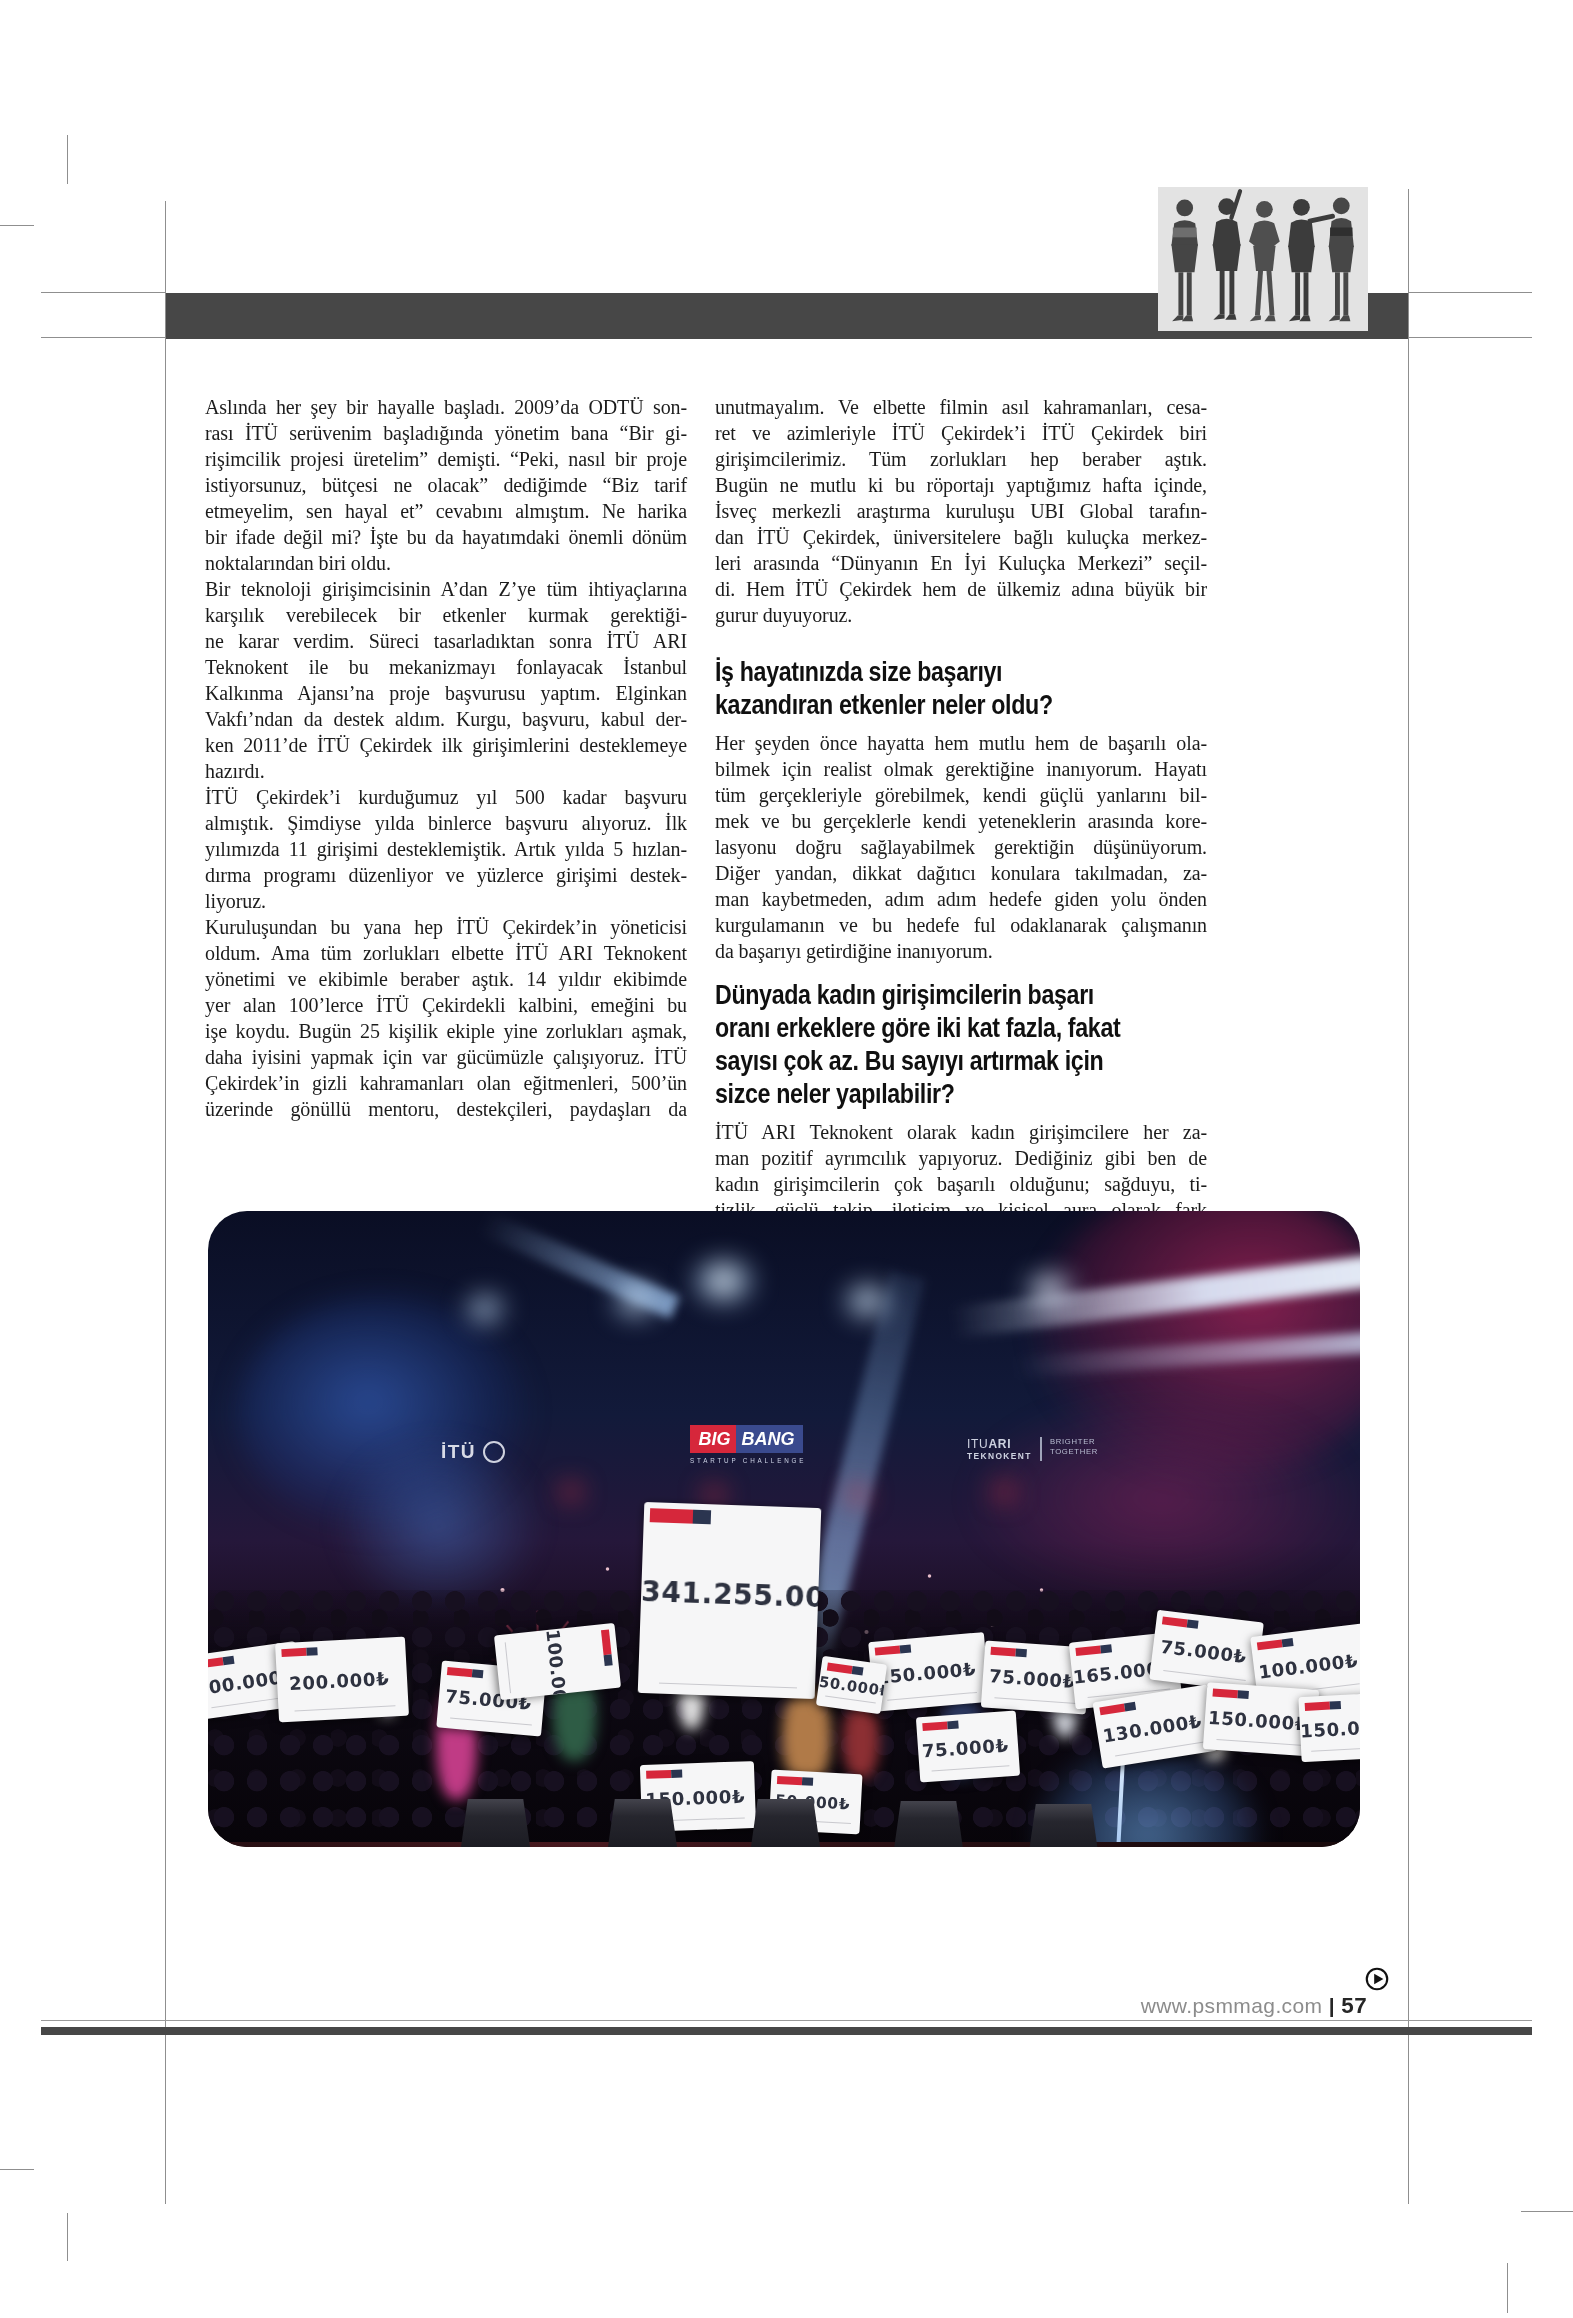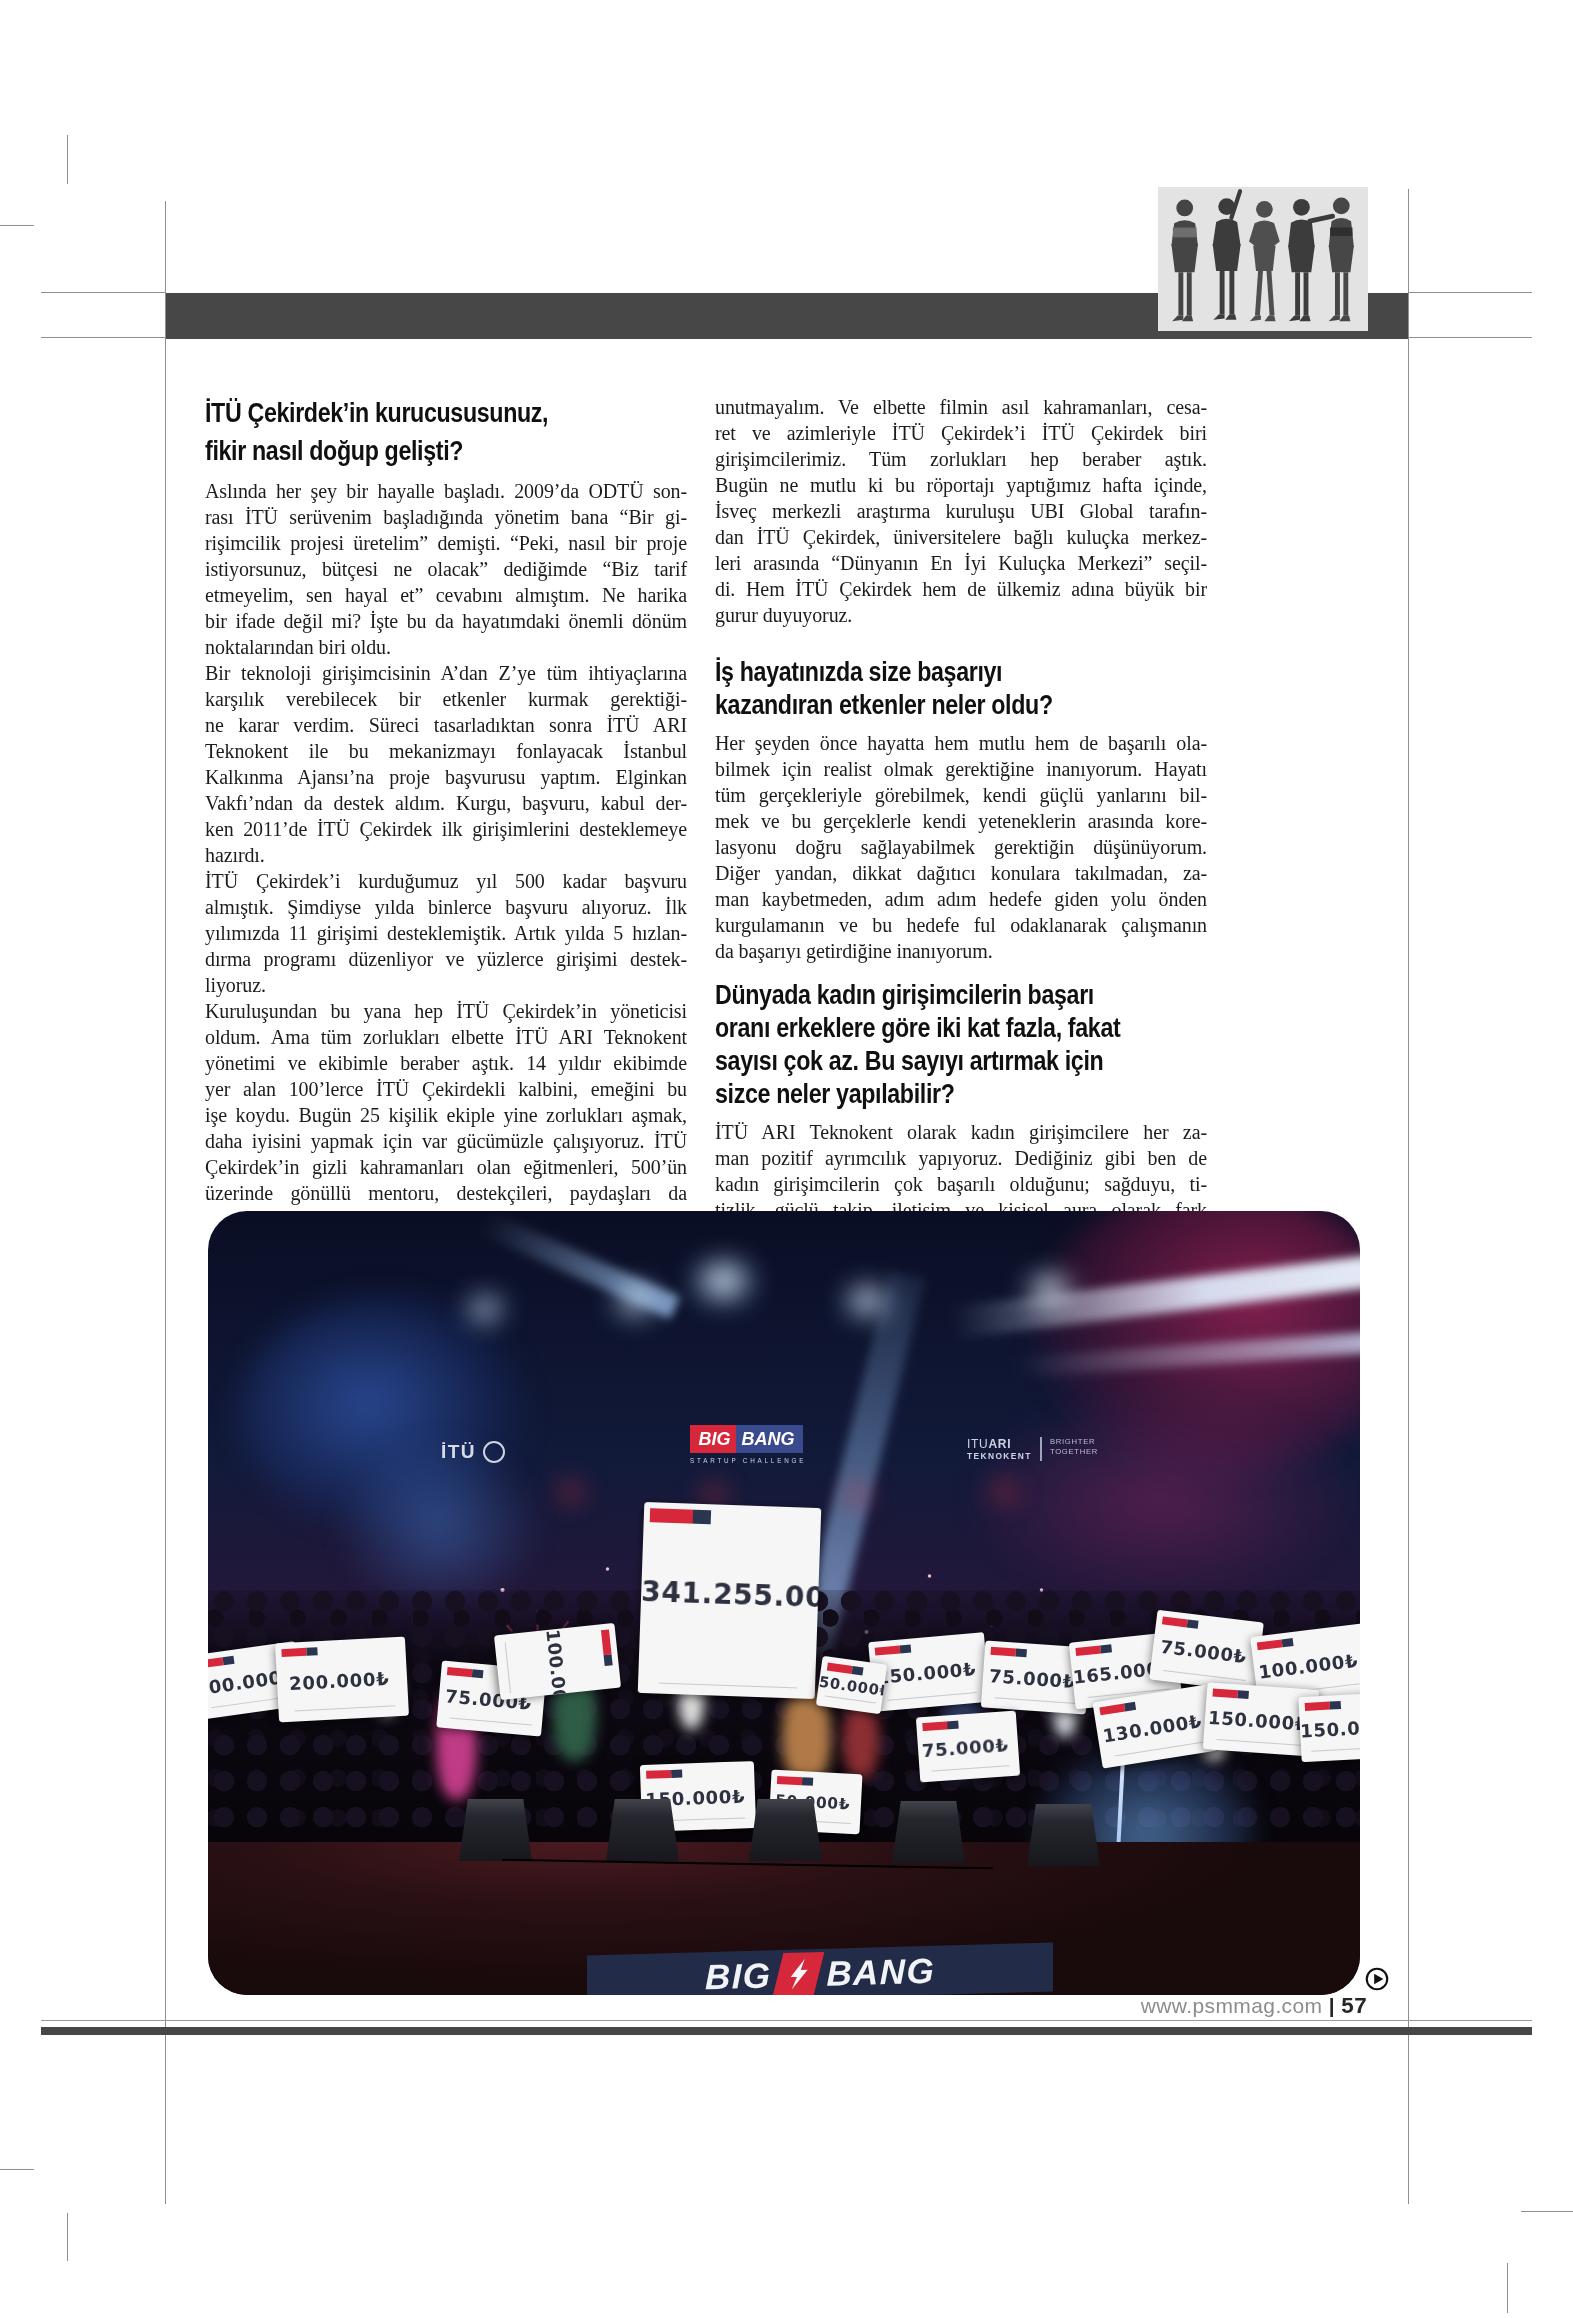--- a/index.html
+++ b/index.html
@@ -18,21 +18,21 @@
   .pl{text-align-last:left;white-space:normal;}
   .h{font-family:"Liberation Sans",sans-serif;font-weight:bold;font-size:27px;line-height:33px;
      letter-spacing:-0.4px;color:#101010;transform:scaleX(.86);transform-origin:0 50%;
      text-align:left;text-align-last:left;white-space:nowrap;}
   #lcol .h{line-height:38px;}
   #lcol .he{margin-bottom:8.4px;}
   .h2s{margin-top:28px;}
   .h3s{margin-top:15.4px;}
   .he{margin-bottom:7.7px;}
   
-  #photo{position:absolute;left:208px;top:1211px;width:1152px;height:784px;border-radius:39px;
+  #photo{position:absolute;left:208px;top:1211px;width:1152px;height:636px;border-radius:39px;
          overflow:hidden;background:linear-gradient(180deg,#0a0e24 0%,#121a3a 32%,#25173a 52%,#1c0f26 63%,#140a16 72%,#1d0d12 88%,#15080b 100%);}
   #photo .abs{position:absolute;}
   .glow{border-radius:50%;filter:blur(12.6px);}
   .beam{filter:blur(4.9px);}
   .blob{border-radius:45%;filter:blur(6.3px);}
   #crowd{position:absolute;left:0;top:379px;width:1152px;height:263px;
     background:
       radial-gradient(circle 10.5px at 16px 11.2px, #171020 9.8px, transparent 10.5px),
       radial-gradient(circle 9px at 7px 28px, #120c18 8.4px, transparent 9px),
       linear-gradient(180deg,rgba(16,12,26,.2) 0%,#0d0913 30%,#070409 100%);
@@ -170,25 +170,20 @@
         <rect x="3" y="108" width="7" height="62"></rect>
         <path d="M-10,170 l8,0 l0,6 l-16,2 z"></path>
           <path d="M3,170 l8,0 l2,8 l-16,0 z"></path>
       </g>
     </svg>
   </div>
 
   <div id="lcol" class="col">
     <div>
 
-    <div class="ln h i0">İTÜ Çekirdek’in kurucususunuz,</div>
-        <div class="ln h he i1">fikir nasıl doğup gelişti?</div>
-      </div>
-    <div>
-
     <div class="ln i0">Aslında her şey bir hayalle başladı. 2009’da ODTÜ son-</div>
         <div class="ln i1">rası İTÜ serüvenim başladığında yönetim bana “Bir gi-</div>
         <div class="ln i2">rişimcilik projesi üretelim” demişti. “Peki, nasıl bir proje</div>
         <div class="ln i3">istiyorsunuz, bütçesi ne olacak” dediğimde “Biz tarif</div>
         <div class="ln i4">etmeyelim, sen hayal et” cevabını almıştım. Ne harika</div>
         <div class="ln i5">bir ifade değil mi? İşte bu da hayatımdaki önemli dönüm</div>
         <div class="ln pl i6">noktalarından biri oldu.</div>
         <div class="ln i7">Bir teknoloji girişimcisinin A’dan Z’ye tüm ihtiyaçlarına</div>
         <div class="ln i8">karşılık verebilecek bir etkenler kurmak gerektiği-</div>
         <div class="ln i9">ne karar verdim. Süreci tasarladıktan sonra İTÜ ARI</div>

